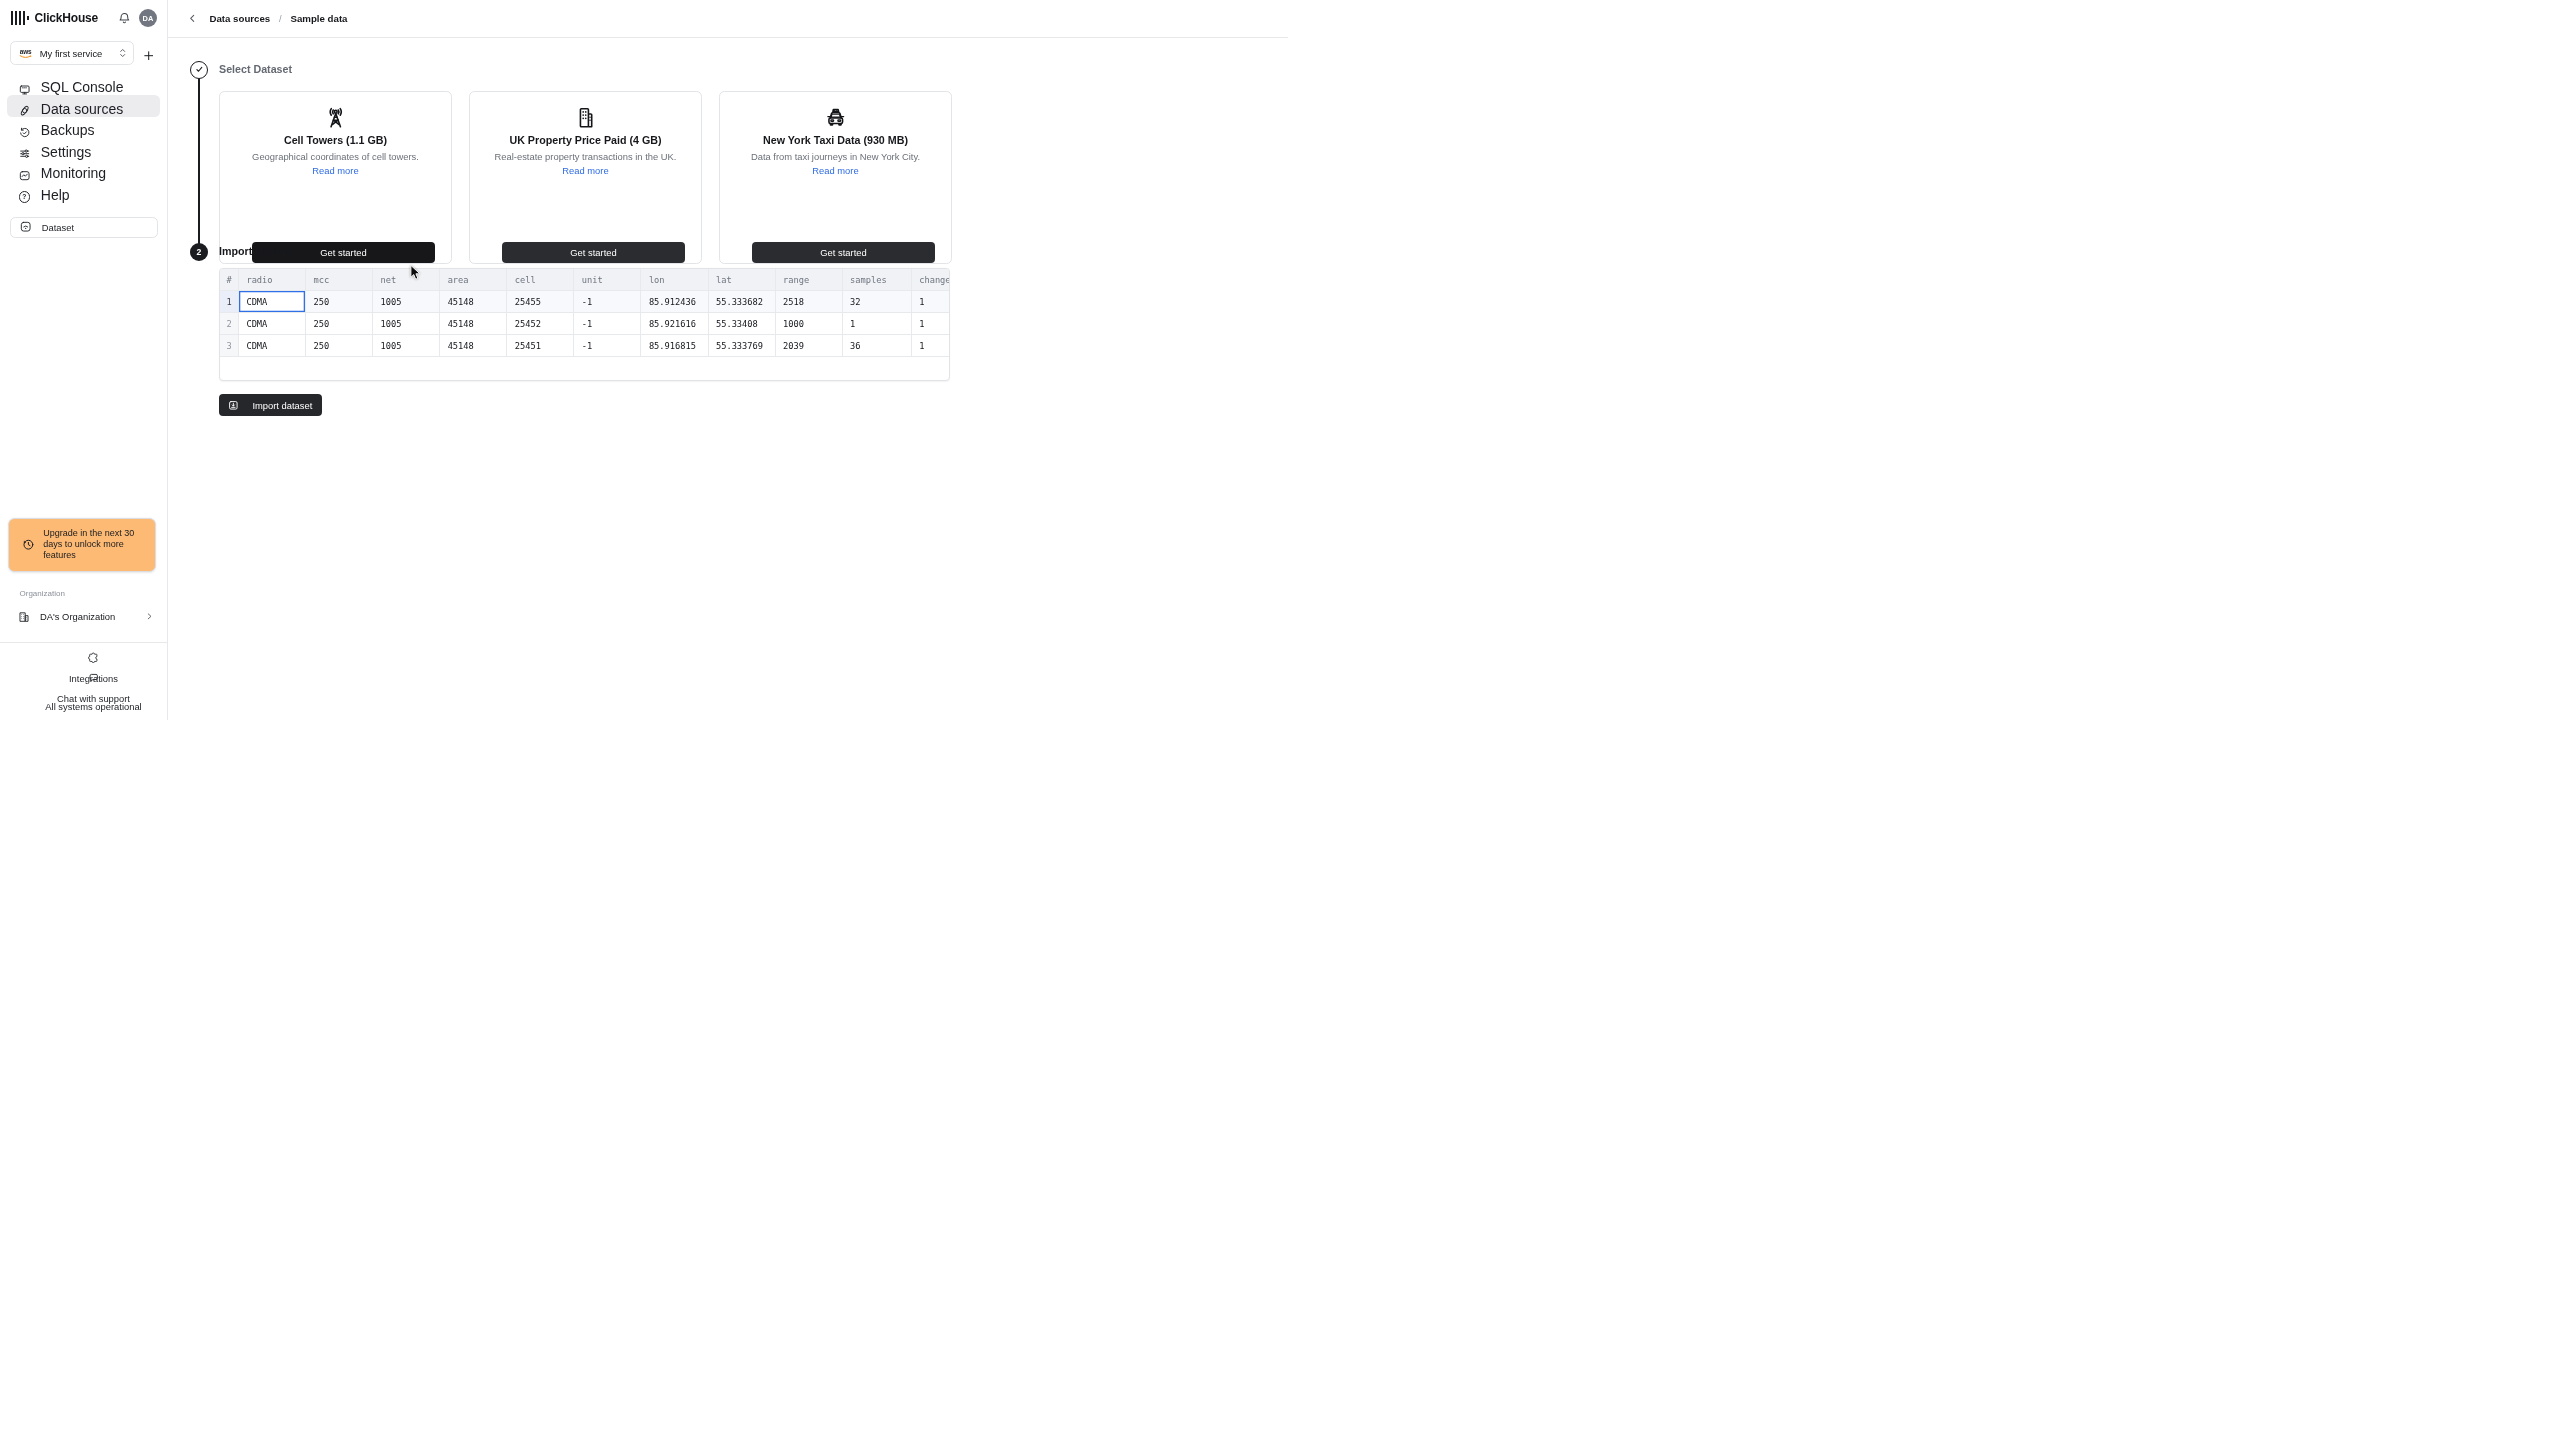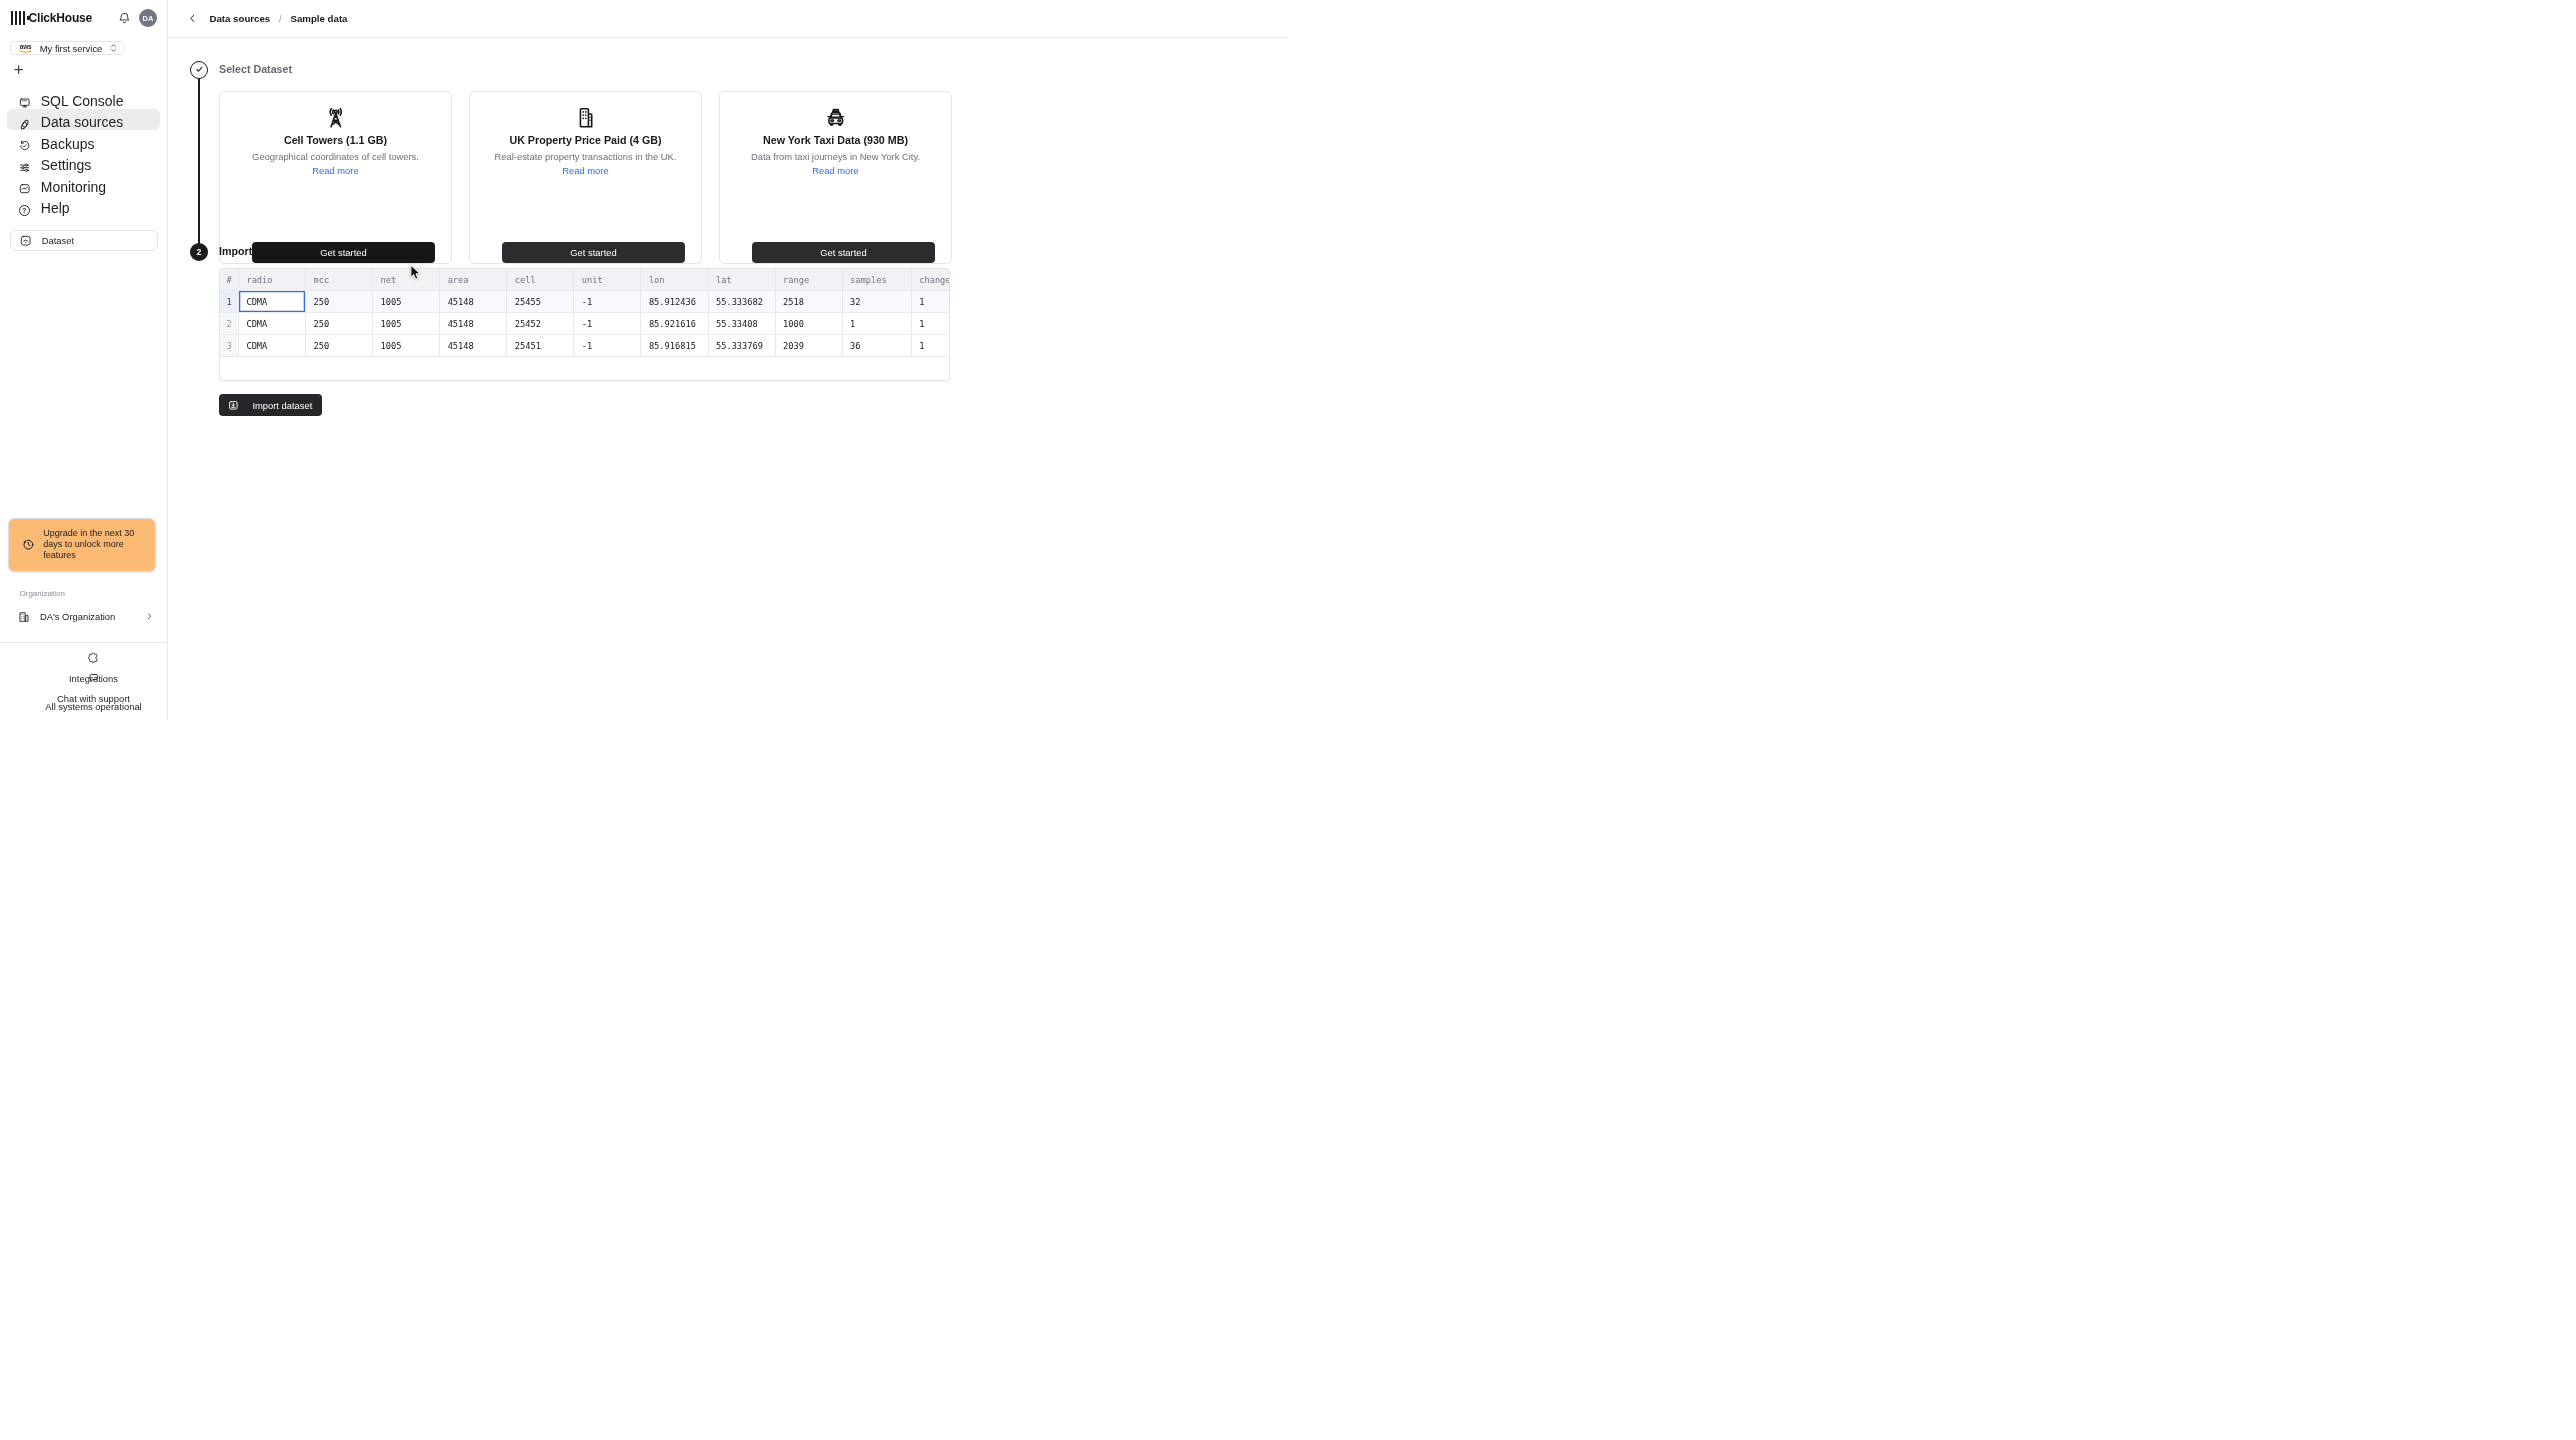--- a/index.html
+++ b/index.html
@@ -5,31 +5,31 @@
   * { margin:0; padding:0; box-sizing:border-box; }
   html,body { width:1288px; height:720px; overflow:hidden; background:#fff;
     font-family:"Liberation Sans", sans-serif; color:#17181c; }
   svg { display:block; }
   .app { display:flex; width:100%; height:100%; }
 
   
   .sidebar { width:168px; min-width:168px; height:100%; background:#fff;
     border-right:0.7px solid #e7e8ea; display:flex; flex-direction:column; }
   .sb-top { display:flex; align-items:center; padding:9.4px 10px 0 11.4px; }
-  .logo { display:flex; align-items:flex-start; }
+  .logo { display:flex; align-items:flex-start; gap:6px; }
   .logo-bars { display:flex; align-items:center; gap:1.7px; height:13.4px; }
   .logo-bars i { display:block; width:2.1px; height:13.4px; background:#1b1c1f; }
   .logo-bars i.dot { height:4.7px; }
   .brand { font-size:12px; font-weight:700; letter-spacing:-0.2px; color:#141519; }
   .bell { margin-left:auto; color:#3e434a; cursor:pointer; }
   .avatar { margin-left:8px; width:18px; height:18px; border-radius:50%;
     background:#717680; color:#fff; font-size:7.4px; font-weight:700;
     display:flex; align-items:center; justify-content:center; letter-spacing:0.1px; }
 
-  .service-row { display:flex; align-items:flex-start; margin:14px 9.4px 0 10px; gap:6px;flex-direction:column; }
+  .service-row { display:flex; align-items:flex-end; margin:14px 9.4px 0 10px; gap:6px; }
   .service-box { flex:1; height:23.5px; border:0.7px solid #e3e4e8; border-radius:5.4px;
     background:#fff; display:flex; align-items:center; padding:0 6.7px 0 8px; gap:7.4px; cursor:pointer; }
   .aws-logo { display:flex; flex-direction:column; align-items:center; line-height:1; margin-top:1.3px; }
   .aws-word { font-size:6.4px; font-weight:700; color:#23252b; letter-spacing:-0.1px; }
   .service-label { font-size:9.4px; font-weight:500; color:#17181c; flex:1; }
   .plus-btn { width:17.5px; height:17.5px; display:flex; align-items:center; justify-content:center;
     color:#1b1c1f; cursor:pointer; }
 
   .sb-nav { margin-top:8.7px; display:flex; flex-direction:column; }
   .nav-item { height:21.5px; margin:0 6.7px; border-radius:5.4px; display:flex; align-items:flex-end;

